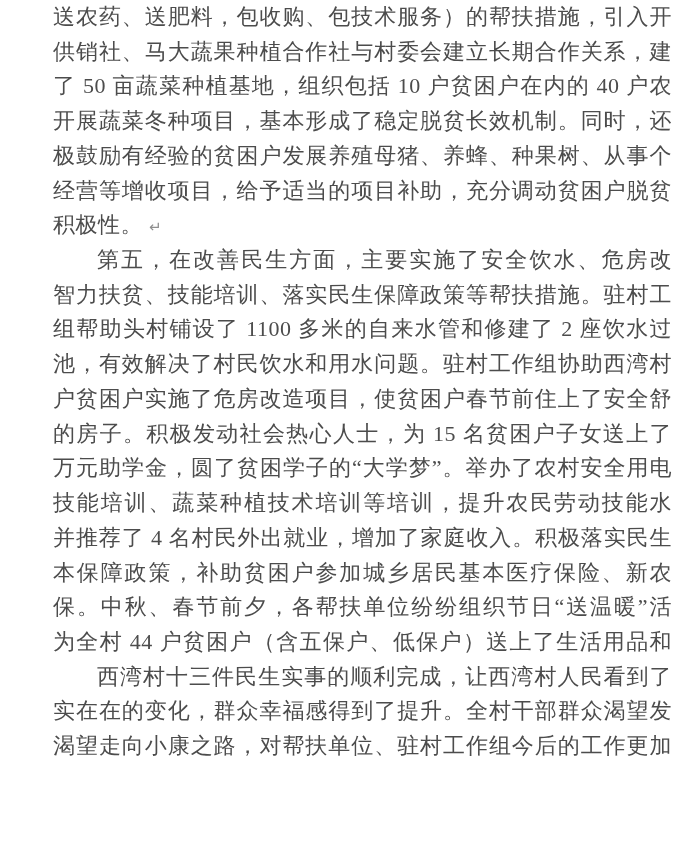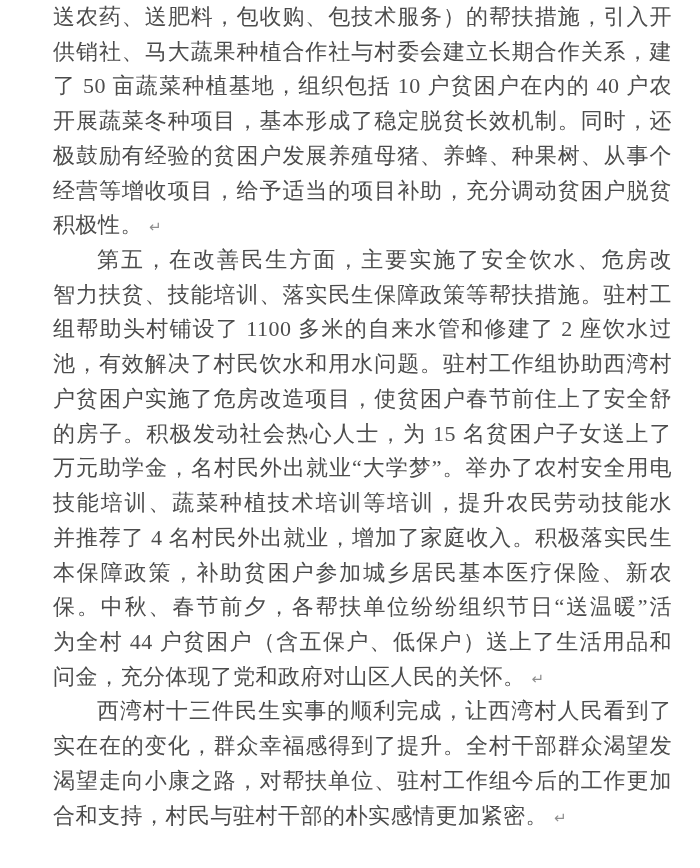--- a/index.html
+++ b/index.html
@@ -63,28 +63,26 @@
         <div class="line">经营等增收项目，给予适当的项目补助，充分调动贫困户脱贫的</div>
         <div class="line last">积极性。<span class="pmark">↵</span></div>
       </div>
       <div class="paragraph">
         <div class="line indent">第五，在改善民生方面，主要实施了安全饮水、危房改造、</div>
         <div class="line">智力扶贫、技能培训、落实民生保障政策等帮扶措施。驻村工作</div>
         <div class="line">组帮助头村铺设了 1100 多米的自来水管和修建了 2 座饮水过滤</div>
         <div class="line">池，有效解决了村民饮水和用水问题。驻村工作组协助西湾村 5</div>
         <div class="line">户贫困户实施了危房改造项目，使贫困户春节前住上了安全舒适</div>
         <div class="line">的房子。积极发动社会热心人士，为 15 名贫困户子女送上了 1.5</div>
-        <div class="line">万元助学金，名村民外出就业“大学梦”。举办了农村安全用电</div>
+        <div class="line">万元助学金，圆了贫困学子的“大学梦”。举办了农村安全用电</div>
         <div class="line">技能培训、蔬菜种植技术培训等培训，提升农民劳动技能水平，</div>
         <div class="line">并推荐了 4 名村民外出就业，增加了家庭收入。积极落实民生基</div>
         <div class="line">本保障政策，补助贫困户参加城乡居民基本医疗保险、新农保，</div>
         <div class="line">保。中秋、春节前夕，各帮扶单位纷纷组织节日“送温暖”活动，</div>
         <div class="line">为全村 44 户贫困户（含五保户、低保户）送上了生活用品和慰</div>
-        <div class="line last">问金，充分体现了党和政府对山区人民的关怀。<span class="pmark">↵</span></div>
       </div>
       <div class="paragraph">
         <div class="line indent">西湾村十三件民生实事的顺利完成，让西湾村人民看到了实</div>
         <div class="line">实在在的变化，群众幸福感得到了提升。全村干部群众渴望发展、</div>
         <div class="line">渴望走向小康之路，对帮扶单位、驻村工作组今后的工作更加配</div>
-        <div class="line last">合和支持，村民与驻村干部的朴实感情更加紧密。<span class="pmark">↵</span></div>
       </div>
     </div>
 </div>
 
 </body></html>

